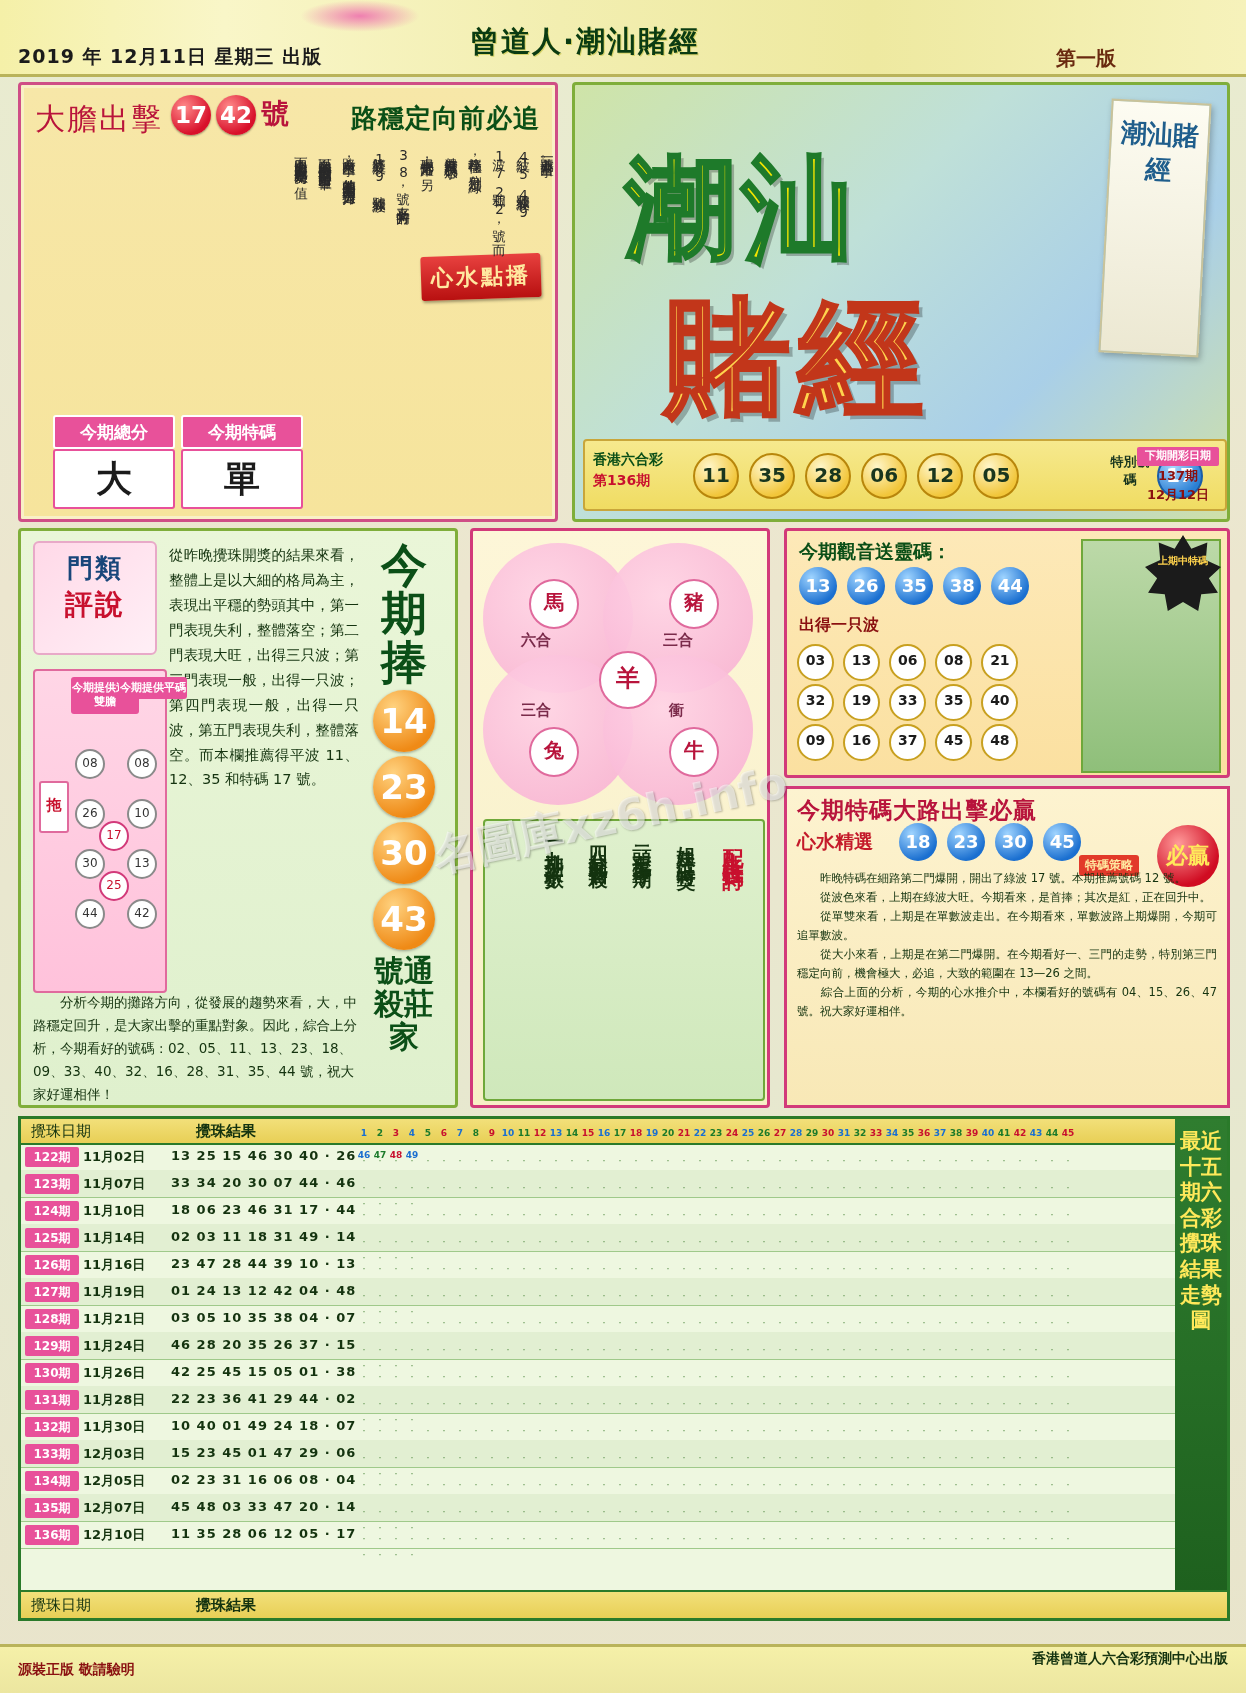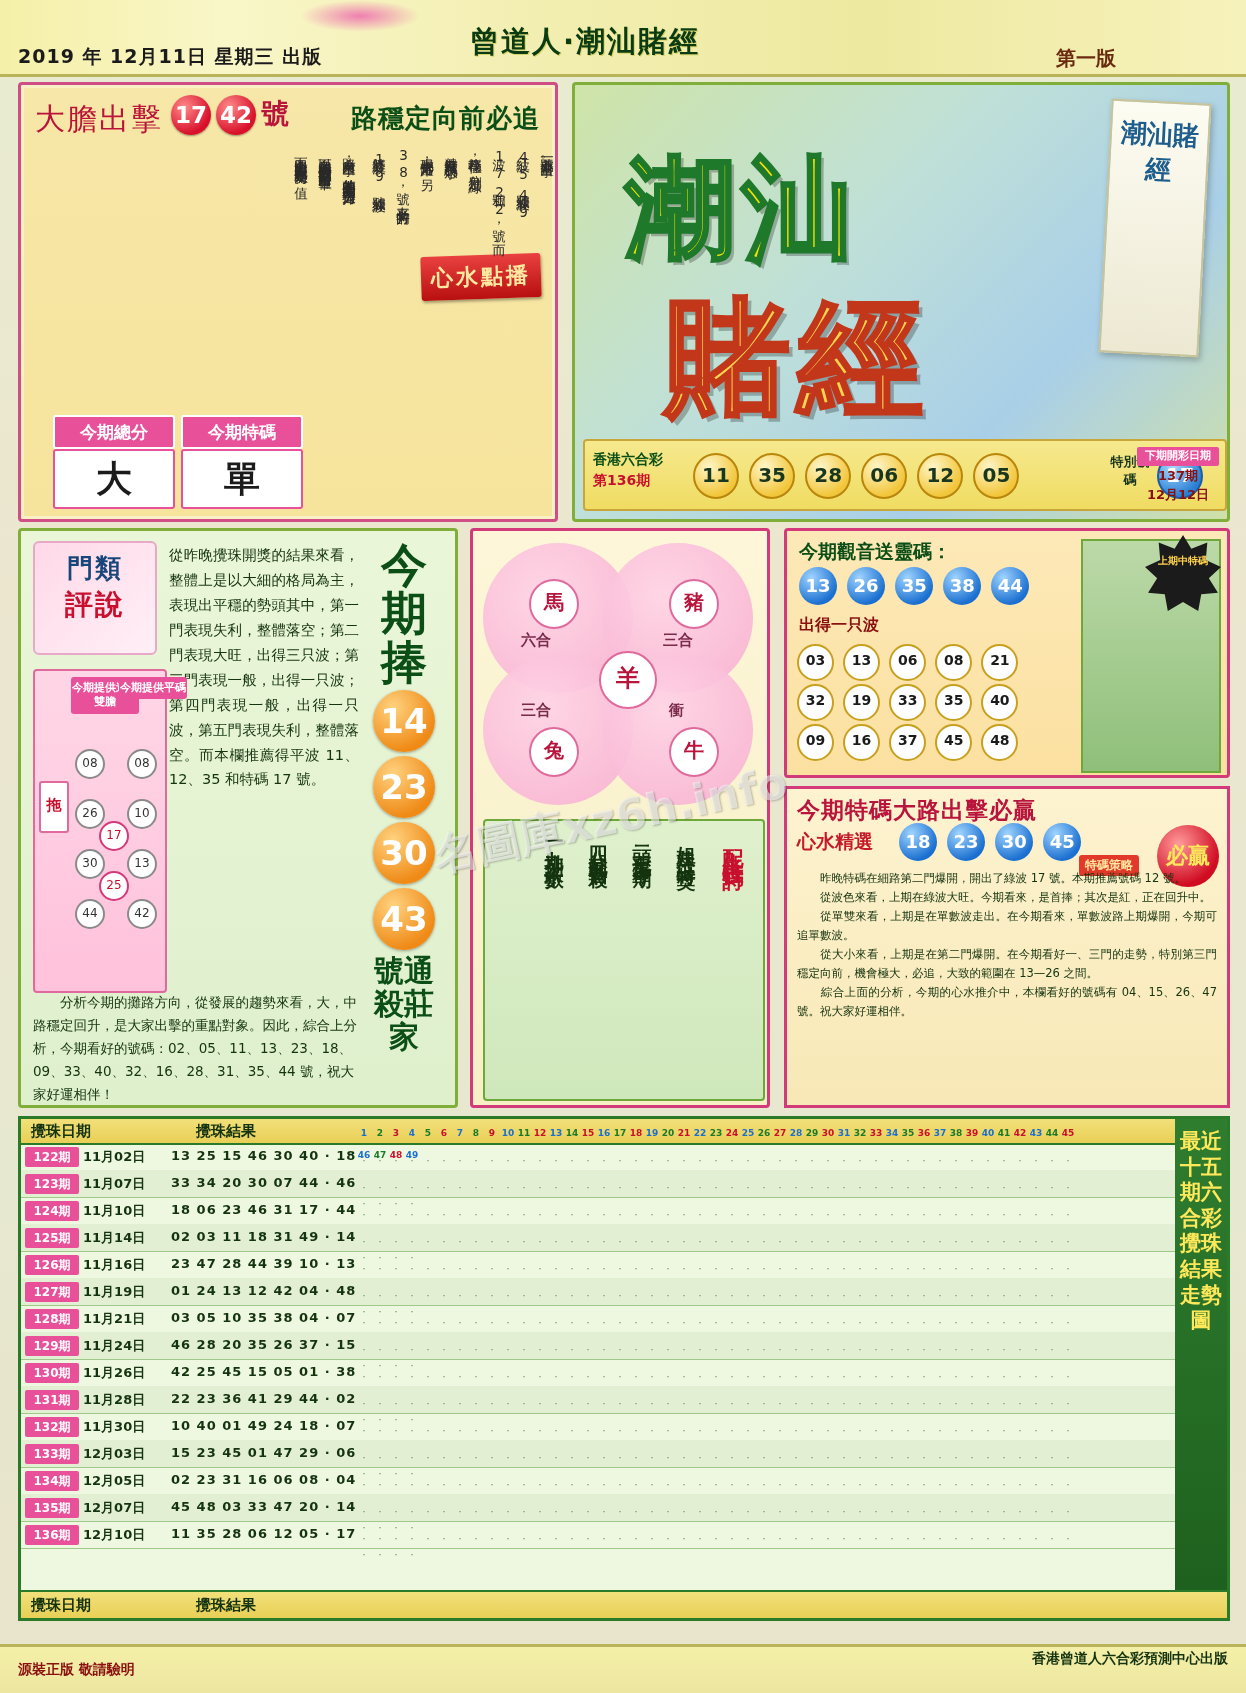--- a/index.html
+++ b/index.html
@@ -288,21 +288,21 @@
   
   .tablebox{
     left:18px;top:1116px;width:1212px;height:505px;
     background:#eef7e0;border:3px solid #2a7a2a;
   }
   .thead{
     position:absolute;left:0;top:0;width:100%;height:24px;
     background:linear-gradient(180deg,#f2e07a,#e8cf56);
     border-bottom:2px solid #2a7a2a;
   }
-  .th1{position:absolute;left:10px;top:3px;font-size:15px;font-weight:bold;color:#14330f;}
+  .th1{position:absolute;left:10px;top:3px;font-size:15px;font-weight:normal;color:#14330f;}
   .th2{position:absolute;left:175px;top:3px;font-size:15px;font-weight:bold;color:#14330f;}
   .numhdr{position:absolute;left:335px;top:2px;width:720px;}
   .nh-cell{
     display:inline-block;width:16px;height:20px;font-size:9px;text-align:center;line-height:20px;
     color:#14330f;font-weight:bold;
   }
   .row{
     position:absolute;left:0;height:27px;width:100%;
     border-bottom:1px solid #9fc98a;font-size:13.5px;color:#14330f;
   }
@@ -552,21 +552,21 @@
   <div class="box tablebox">
     <div class="thead">
       <span class="th1">攪珠日期</span>
       <span class="th2">攪珠結果</span>
       <span class="numhdr" id="numhdr"><span class="nh-cell" style="color:#1a6fd0">1</span><span class="nh-cell" style="color:#1b7a2a">2</span><span class="nh-cell" style="color:#c8102e">3</span><span class="nh-cell" style="color:#1a6fd0">4</span><span class="nh-cell" style="color:#1b7a2a">5</span><span class="nh-cell" style="color:#c8102e">6</span><span class="nh-cell" style="color:#1a6fd0">7</span><span class="nh-cell" style="color:#1b7a2a">8</span><span class="nh-cell" style="color:#c8102e">9</span><span class="nh-cell" style="color:#1a6fd0">10</span><span class="nh-cell" style="color:#1b7a2a">11</span><span class="nh-cell" style="color:#c8102e">12</span><span class="nh-cell" style="color:#1a6fd0">13</span><span class="nh-cell" style="color:#1b7a2a">14</span><span class="nh-cell" style="color:#c8102e">15</span><span class="nh-cell" style="color:#1a6fd0">16</span><span class="nh-cell" style="color:#1b7a2a">17</span><span class="nh-cell" style="color:#c8102e">18</span><span class="nh-cell" style="color:#1a6fd0">19</span><span class="nh-cell" style="color:#1b7a2a">20</span><span class="nh-cell" style="color:#c8102e">21</span><span class="nh-cell" style="color:#1a6fd0">22</span><span class="nh-cell" style="color:#1b7a2a">23</span><span class="nh-cell" style="color:#c8102e">24</span><span class="nh-cell" style="color:#1a6fd0">25</span><span class="nh-cell" style="color:#1b7a2a">26</span><span class="nh-cell" style="color:#c8102e">27</span><span class="nh-cell" style="color:#1a6fd0">28</span><span class="nh-cell" style="color:#1b7a2a">29</span><span class="nh-cell" style="color:#c8102e">30</span><span class="nh-cell" style="color:#1a6fd0">31</span><span class="nh-cell" style="color:#1b7a2a">32</span><span class="nh-cell" style="color:#c8102e">33</span><span class="nh-cell" style="color:#1a6fd0">34</span><span class="nh-cell" style="color:#1b7a2a">35</span><span class="nh-cell" style="color:#c8102e">36</span><span class="nh-cell" style="color:#1a6fd0">37</span><span class="nh-cell" style="color:#1b7a2a">38</span><span class="nh-cell" style="color:#c8102e">39</span><span class="nh-cell" style="color:#1a6fd0">40</span><span class="nh-cell" style="color:#1b7a2a">41</span><span class="nh-cell" style="color:#c8102e">42</span><span class="nh-cell" style="color:#1a6fd0">43</span><span class="nh-cell" style="color:#1b7a2a">44</span><span class="nh-cell" style="color:#c8102e">45</span><span class="nh-cell" style="color:#1a6fd0">46</span><span class="nh-cell" style="color:#1b7a2a">47</span><span class="nh-cell" style="color:#c8102e">48</span><span class="nh-cell" style="color:#1a6fd0">49</span></span>
     </div>
     <div id="rows">
         <div class="row" style="top:24px">
           <span class="r-issue">122期</span>
           <span class="r-date">11月02日</span>
-          <span class="r-nums">13  25  15  46  30  40 · 18</span>
+          <span class="r-nums">13  25  15  46  30  40 · 26</span>
           <span class="r-dots"><span class="dot">·</span><span class="dot">·</span><span class="dot">·</span><span class="dot">·</span><span class="dot">·</span><span class="dot">·</span><span class="dot">·</span><span class="dot">·</span><span class="dot">·</span><span class="dot">·</span><span class="dot">·</span><span class="dot">·</span><span class="dot">·</span><span class="dot">·</span><span class="dot">·</span><span class="dot">·</span><span class="dot">·</span><span class="dot">·</span><span class="dot">·</span><span class="dot">·</span><span class="dot">·</span><span class="dot">·</span><span class="dot">·</span><span class="dot">·</span><span class="dot">·</span><span class="dot">·</span><span class="dot">·</span><span class="dot">·</span><span class="dot">·</span><span class="dot">·</span><span class="dot">·</span><span class="dot">·</span><span class="dot">·</span><span class="dot">·</span><span class="dot">·</span><span class="dot">·</span><span class="dot">·</span><span class="dot">·</span><span class="dot">·</span><span class="dot">·</span><span class="dot">·</span><span class="dot">·</span><span class="dot">·</span><span class="dot">·</span><span class="dot">·</span><span class="dot">·</span><span class="dot">·</span><span class="dot">·</span><span class="dot">·</span></span>
         </div>
         <div class="row alt" style="top:51px">
           <span class="r-issue">123期</span>
           <span class="r-date">11月07日</span>
           <span class="r-nums">33  34  20  30  07  44 · 46</span>
           <span class="r-dots"><span class="dot">·</span><span class="dot">·</span><span class="dot">·</span><span class="dot">·</span><span class="dot">·</span><span class="dot">·</span><span class="dot">·</span><span class="dot">·</span><span class="dot">·</span><span class="dot">·</span><span class="dot">·</span><span class="dot">·</span><span class="dot">·</span><span class="dot">·</span><span class="dot">·</span><span class="dot">·</span><span class="dot">·</span><span class="dot">·</span><span class="dot">·</span><span class="dot">·</span><span class="dot">·</span><span class="dot">·</span><span class="dot">·</span><span class="dot">·</span><span class="dot">·</span><span class="dot">·</span><span class="dot">·</span><span class="dot">·</span><span class="dot">·</span><span class="dot">·</span><span class="dot">·</span><span class="dot">·</span><span class="dot">·</span><span class="dot">·</span><span class="dot">·</span><span class="dot">·</span><span class="dot">·</span><span class="dot">·</span><span class="dot">·</span><span class="dot">·</span><span class="dot">·</span><span class="dot">·</span><span class="dot">·</span><span class="dot">·</span><span class="dot">·</span><span class="dot">·</span><span class="dot">·</span><span class="dot">·</span><span class="dot">·</span></span>
         </div>
         <div class="row" style="top:78px">
           <span class="r-issue">124期</span>

